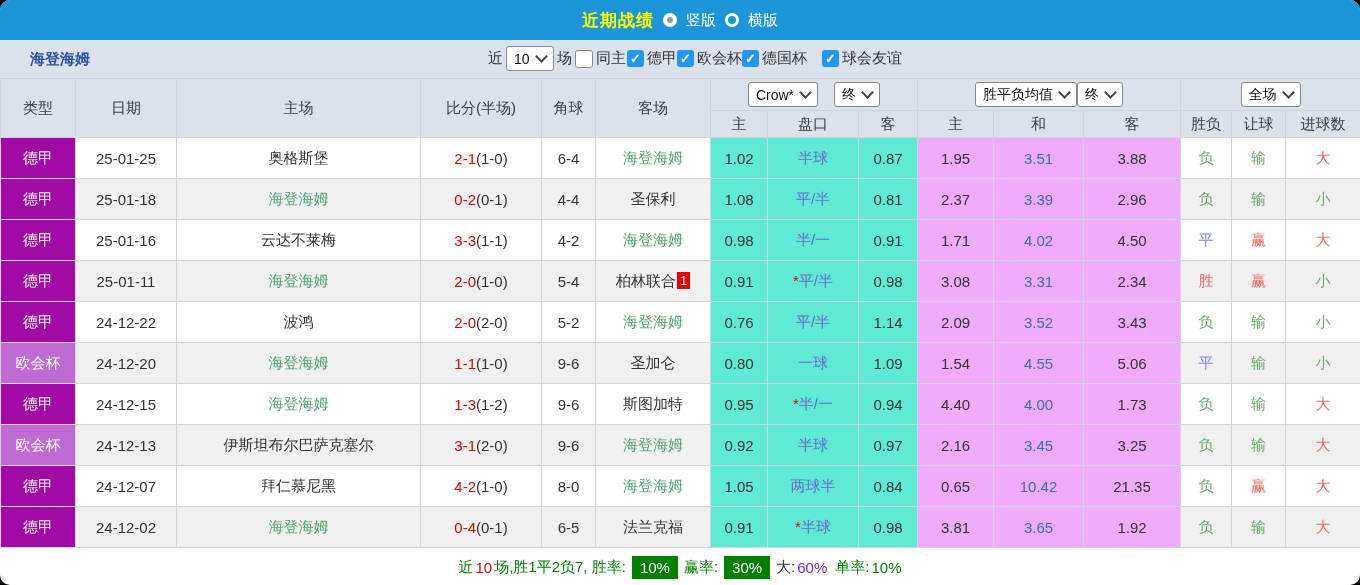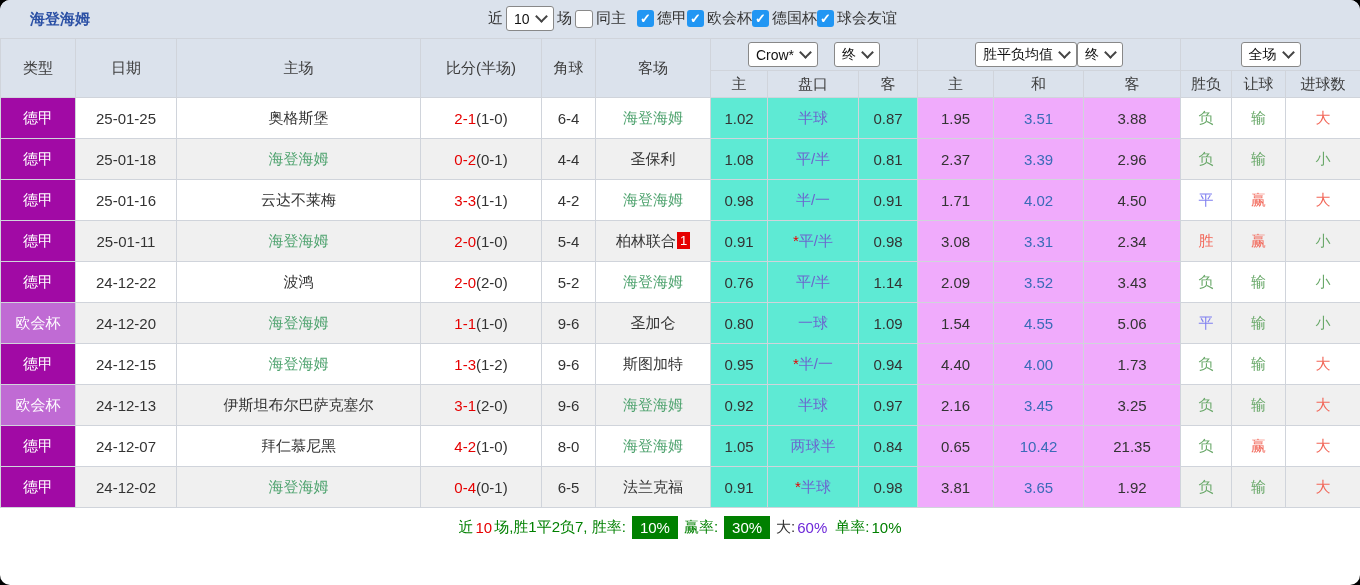--- a/index.html
+++ b/index.html
@@ -57,38 +57,45 @@
   .f-red { color:#E60000; }
   .f-blue { color:#6d28d9; }
   .f-dark { color:#333; }
   .f-badge { background:#008000; color:#fff; padding:3px 8px; margin:0 4px; }
 </style>
 </head>
 <body>
 
 <div class="page">
 
+  <div class="topbar">
+    <span class="title">近期战绩</span>
+    <span class="radio-on"></span>
+    <span class="radio-label">竖版</span>
+    <span class="radio-off"></span>
+    <span class="radio-label">横版</span>
+  </div>
 
   <div class="filterbar">
     <span class="team-name">海登海姆</span>
     <div class="filters">
       <span>近</span>
       <span class="sel" style="width:48px; justify-content:space-between;">
         <span>10</span>
         <span class="chev"></span>
       </span>
       <span>场</span>
       <span class="cb-off"></span>
-      <span style="margin-right:11px;">同主</span>
+      <span style="margin-right:1px;">同主</span>
       <span class="cb-on">✓</span>
       <span style="margin-right:0;">德甲</span>
       <span class="cb-on">✓</span>
       <span style="margin-right:0;">欧会杯</span>
       <span class="cb-on">✓</span>
-      <span style="margin-right:0;">德国杯</span>
+      <span style="margin-right:15px;">德国杯</span>
       <span class="cb-on">✓</span>
       <span>球会友谊</span>
     </div>
   </div>
 
   <table>
     <colgroup>
       <col style="width:75px">
         <col style="width:101px">
         <col style="width:244px">

